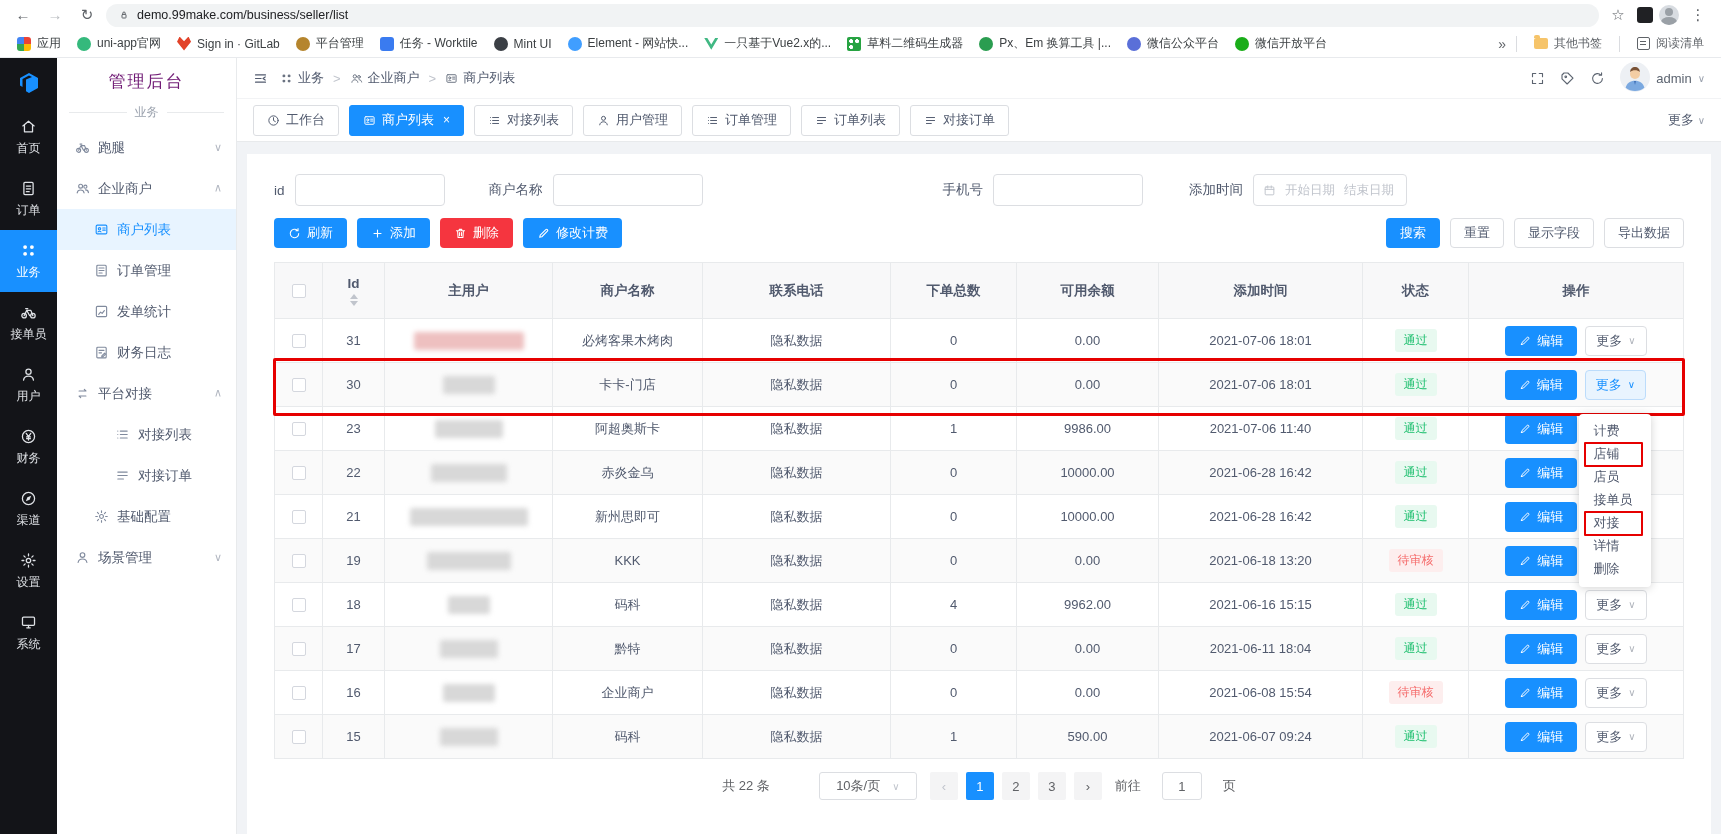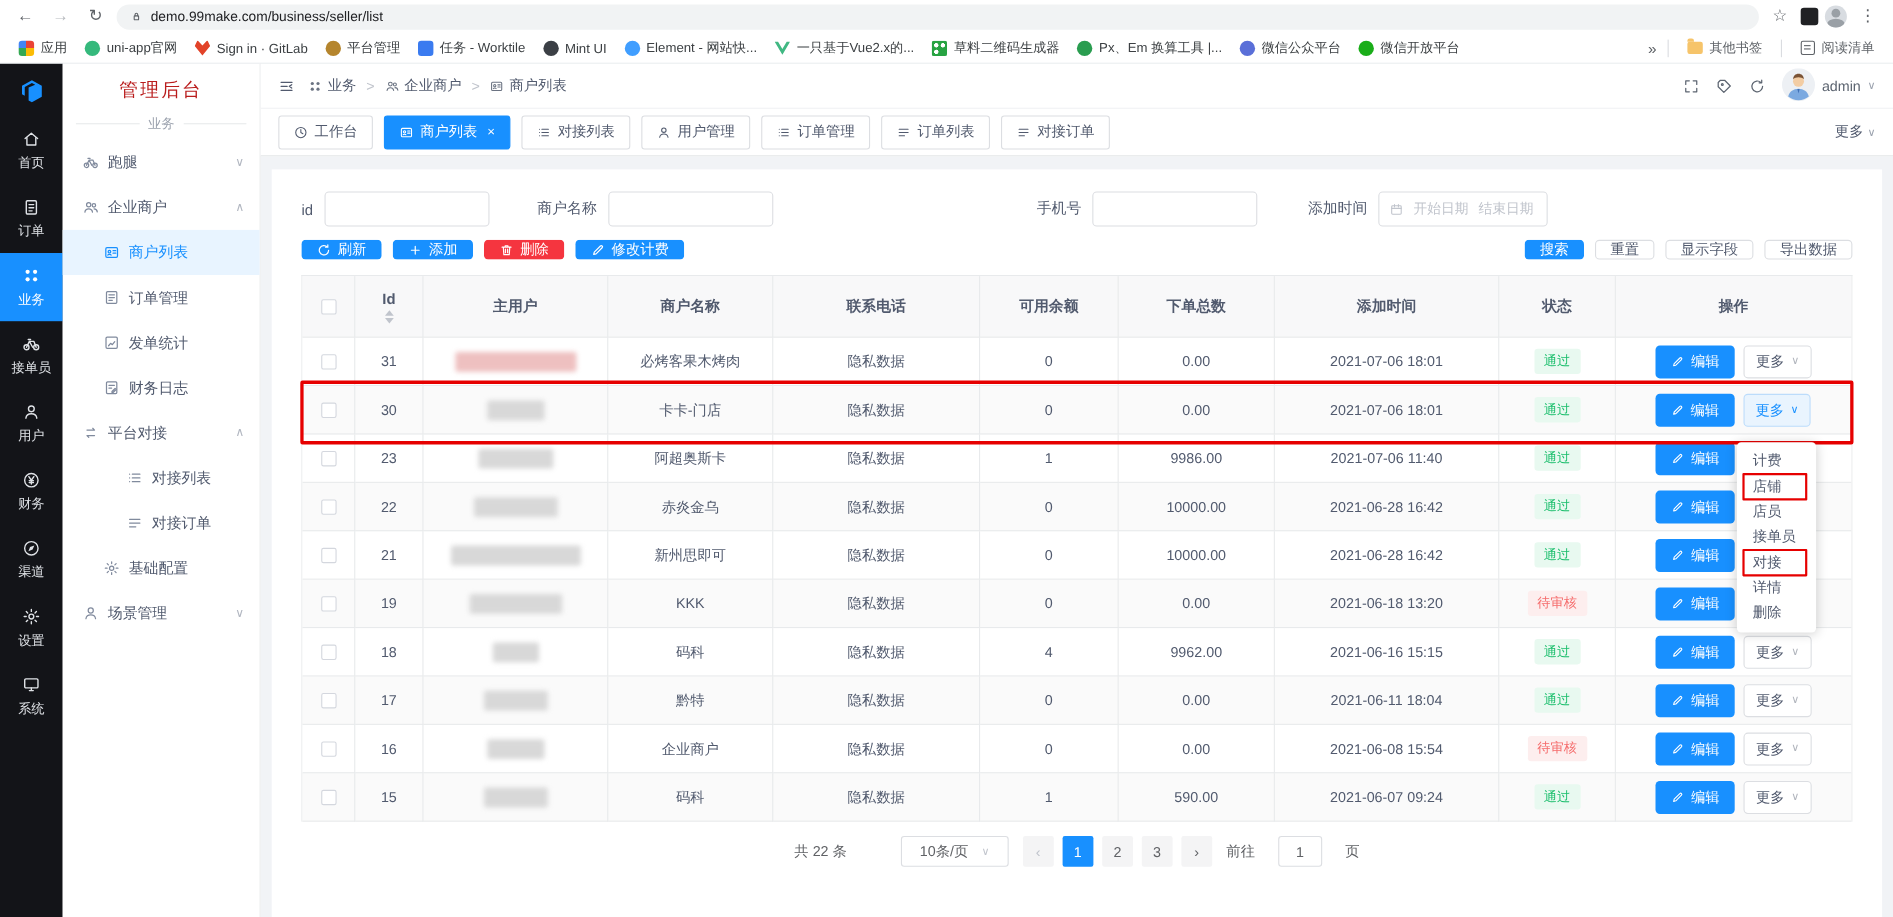--- a/index.html
+++ b/index.html
@@ -34,21 +34,21 @@
   .app { display:flex; height:776px; }
 
   .rail { width:57px; background:#131418; color:#dfe2e6; display:flex; flex-direction:column; align-items:center; flex:none; }
   .rail-logo { margin:13px 0 8px; color:#1890ff; }
   .rail-logo svg { width:24px; height:24px; }
   .rail-item { width:100%; padding:12px 0 11px; display:flex; flex-direction:column; align-items:center; gap:5px; font-size:12px; cursor:pointer; }
   .rail-item svg.ic { width:17px; height:17px; }
   .rail-item.active { background:#1890ff; color:#fff; }
 
   .subnav { width:180px; border-right:1px solid #e8eaec; display:flex; flex-direction:column; background:#fff; flex:none; }
-  .subnav-title { height:46px; line-height:48px; text-align:center; font-size:17px; color:#b91c1c; letter-spacing:2px; }
+  .subnav-title { height:46px; line-height:48px; text-align:center; font-size:17px; color:#701a75; letter-spacing:2px; }
   .subnav-section { display:flex; align-items:center; gap:8px; color:#9aa1ad; font-size:12px; padding:0 12px 6px; }
   .subnav-section::before, .subnav-section::after { content:''; flex:1; height:1px; background:#e8eaec; }
   .menu-item { height:41px; display:flex; align-items:center; gap:8px; padding:0 14px 0 18px; font-size:13.5px; color:#515a6e; cursor:pointer; }
   .menu-item svg.ic { width:15px; height:15px; color:#808a9d; flex:none; }
   .menu-item .chev { margin-left:auto; color:#b2b7c1; font-size:11px; }
   .chev.up { display:inline-block; transform:rotate(180deg); }
   .menu-item.lvl2 { padding-left:37px; }
   .menu-item.lvl3 { padding-left:58px; }
   .menu-item.active { background:#e8f4ff; color:#1890ff; }
   .menu-item.active svg.ic { color:#1890ff; }
@@ -80,21 +80,21 @@
   .search-row { display:flex; align-items:center; margin-top:6px; font-size:13.5px; color:#515a6e; }
   .sfield { display:flex; align-items:center; }
   .sfield label { margin-right:10px; }
   .sinput { width:150px; height:32px; border:1px solid #dcdee2; border-radius:4px; background:#fff; font:inherit; padding:0 8px; color:#515a6e; outline:none; }
   .sg2 { margin-left:44px; } .sg3 { margin-left:240px; } .sg4 { margin-left:46px; }
   .date-input { width:154px; height:32px; border:1px solid #dcdee2; border-radius:4px; display:flex; align-items:center; gap:9px; padding:0 9px; color:#c0c4cc; font-size:12.5px; cursor:pointer; }
   .date-input svg.ic { width:13px; height:13px; color:#c0c4cc; flex:none; }
 
   
   .btn-row { display:flex; align-items:center; margin-top:12px; gap:10px; }
-  .btn { height:18px; padding:0 13px; border-radius:4px; font-size:13px; display:inline-flex; align-items:center; gap:6px; cursor:pointer; border:1px solid transparent; background:#fff; color:#515a6e; }
+  .btn { height:30px; padding:0 13px; border-radius:4px; font-size:13px; display:inline-flex; align-items:center; gap:6px; cursor:pointer; border:1px solid transparent; background:#fff; color:#515a6e; }
   .btn svg.ic { width:13px; height:13px; }
   .btn.primary { background:#1890ff; color:#fff; }
   .btn.danger { background:#f5353f; color:#fff; }
   .btn.plain { border-color:#dcdee2; }
   .btn-right { margin-left:auto; display:flex; gap:10px; }
 
   
   .tbl { margin-top:14px; border:1px solid #e8eaec; border-bottom:none; }
   .grid-row { display:grid; grid-template-columns:48px 62px 168px 150px 188px 126px 142px 204px 106px 1fr; }
   .thead { background:#f8f8f9; height:56px; font-weight:bold; color:#515a6e; font-size:13.5px; }
@@ -666,22 +666,22 @@
             <div class="th th-id">
               <span>Id</span>
               <span class="sorts">
                   <i class="s-up"></i>
                   <i class="s-down"></i>
                 </span>
             </div>
             <div class="th">主用户</div>
             <div class="th">商户名称</div>
             <div class="th">联系电话</div>
+            <div class="th">下单总数</div>
             <div class="th">可用余额</div>
-            <div class="th">下单总数</div>
             <div class="th">添加时间</div>
             <div class="th">状态</div>
             <div class="th">操作</div>
           </div>
           <div id="table-body">
               <div class="grid-row trow">
                 <div class="td ">
                   <span class="cb"></span>
                 </div>
                 <div class="td ">

